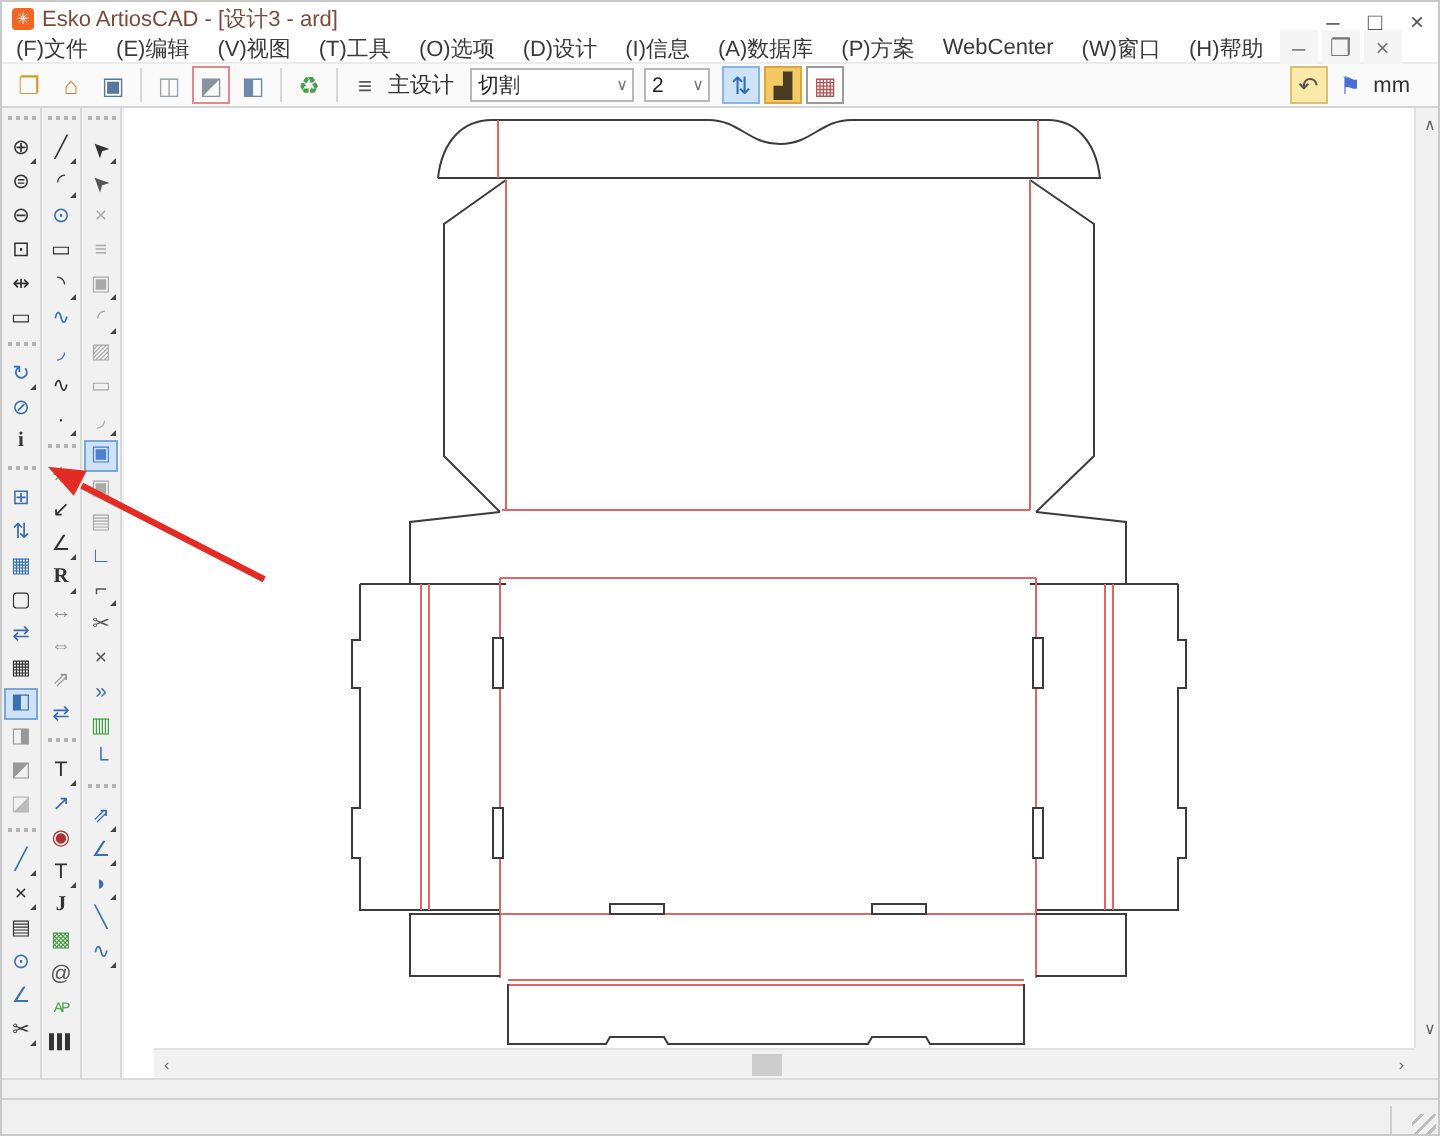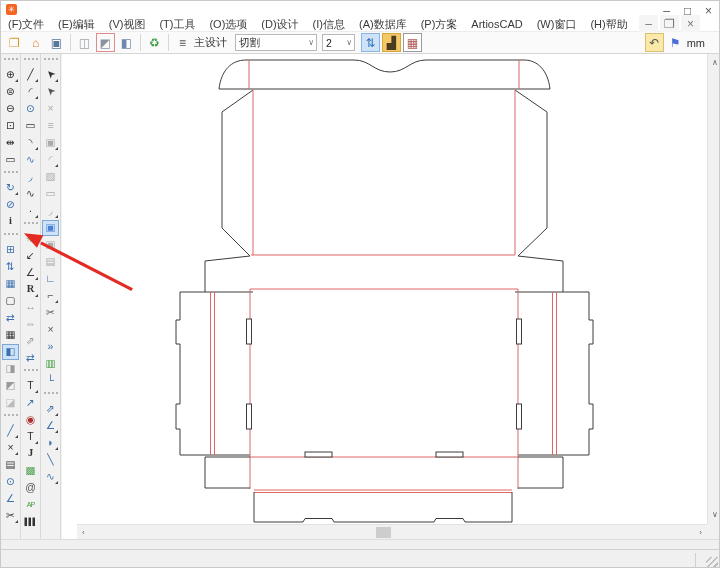--- a/index.html
+++ b/index.html
@@ -81,20 +81,21 @@
   
   .overlay{position:absolute;inset:0;pointer-events:none;z-index:40;}
 </style>
 </head>
 <body>
 
 <div class="app">
 
   <div class="titlebar">
     <span class="appicon">✳</span>
+    <span class="title">Esko ArtiosCAD - [设计3 - ard]</span>
     <div class="winctrls">
         <div class="tbtn winbtn">
           <span class="glyph" style="color: rgb(85, 85, 85);">–</span>
         </div>
         <div class="tbtn winbtn">
           <span class="glyph" style="color: rgb(85, 85, 85);">□</span>
         </div>
         <div class="tbtn winbtn">
           <span class="glyph" style="color: rgb(85, 85, 85);">×</span>
         </div>
@@ -105,21 +106,21 @@
     <div class="menu-items">
         <span class="mitem">(F)文件</span>
         <span class="mitem">(E)编辑</span>
         <span class="mitem">(V)视图</span>
         <span class="mitem">(T)工具</span>
         <span class="mitem">(O)选项</span>
         <span class="mitem">(D)设计</span>
         <span class="mitem">(I)信息</span>
         <span class="mitem">(A)数据库</span>
         <span class="mitem">(P)方案</span>
-        <span class="mitem">ArtiosCAD</span>
+        <span class="mitem">WebCenter</span>
         <span class="mitem">(W)窗口</span>
         <span class="mitem">(H)帮助</span>
       </div>
     <div class="mdictrls">
         <div class="tbtn mdibtn">
           <span class="glyph" style="color: rgb(119, 119, 119);">–</span>
         </div>
         <div class="tbtn mdibtn">
           <span class="glyph" style="color: rgb(119, 119, 119);">❐</span>
         </div>

